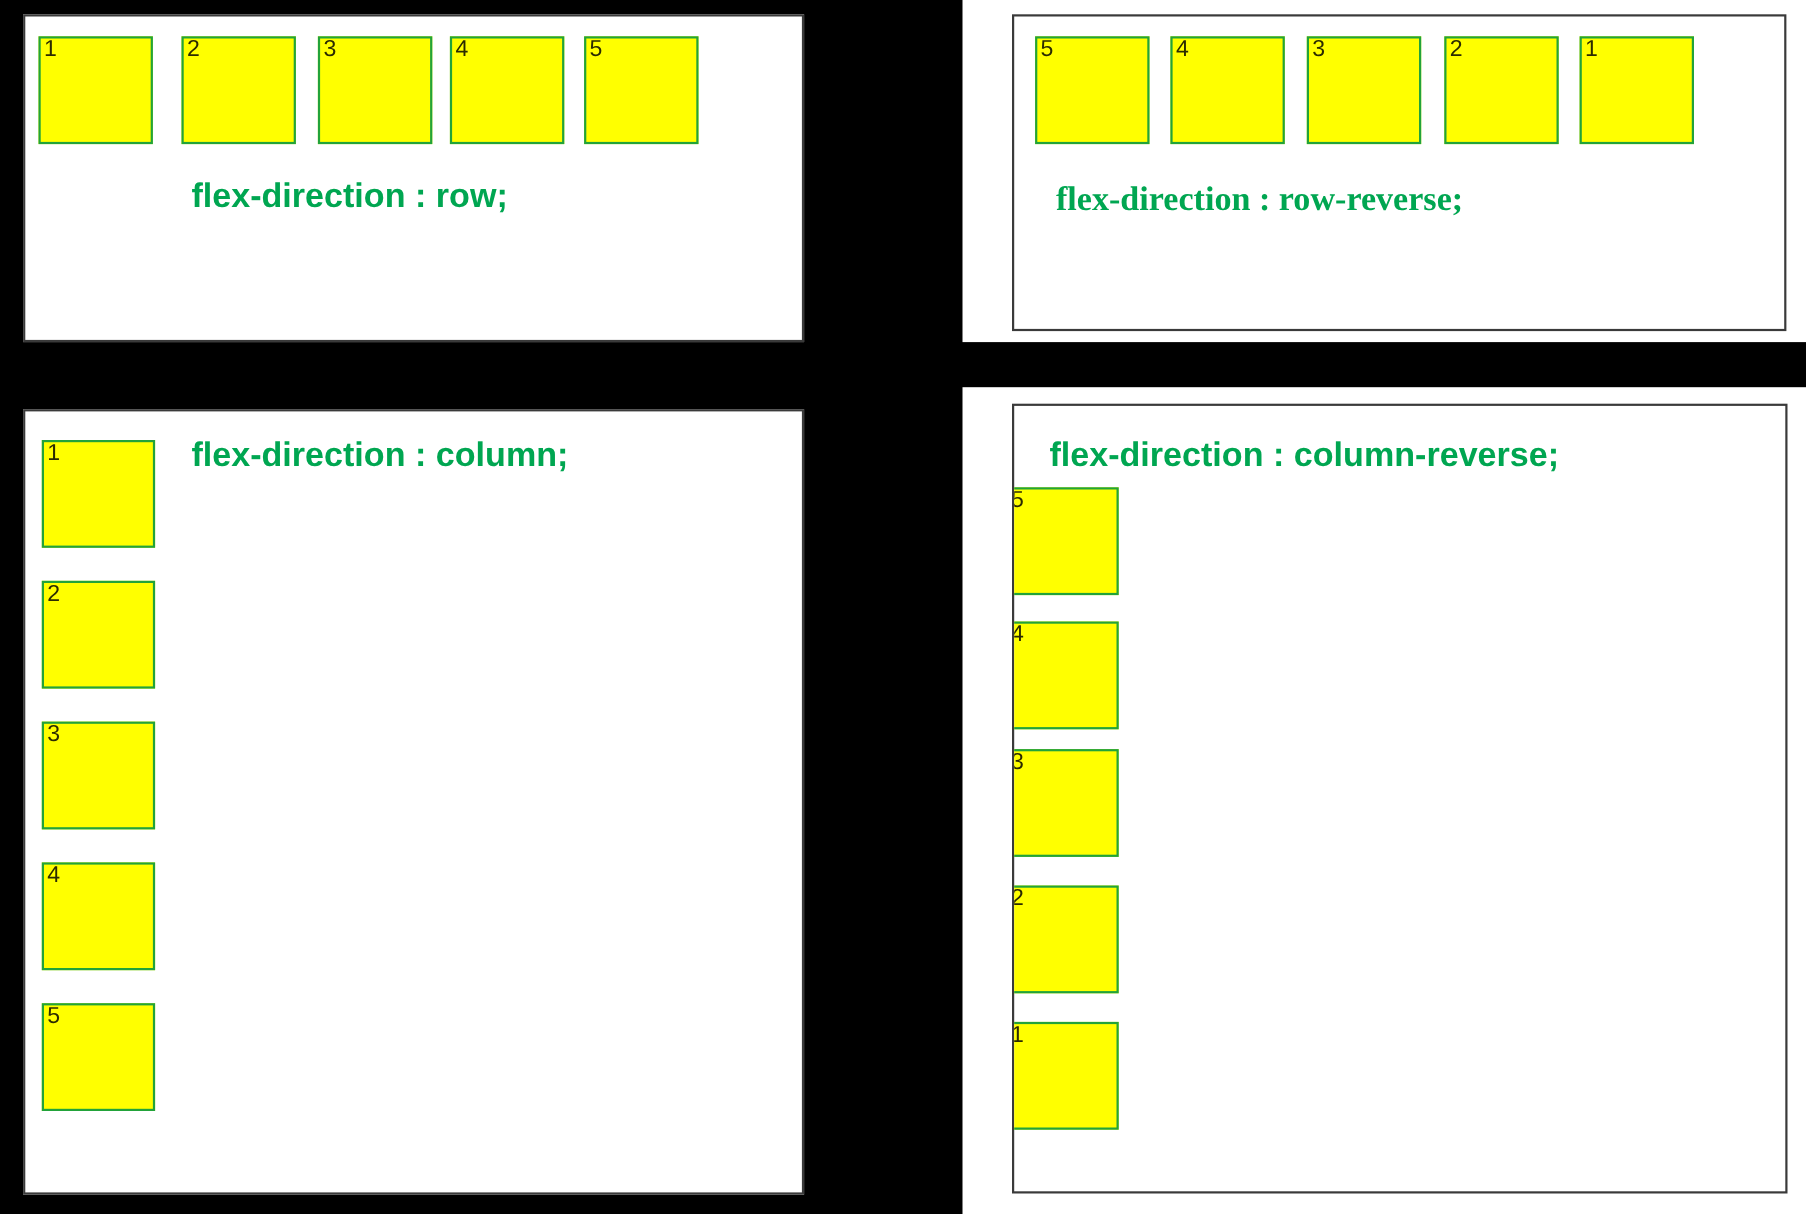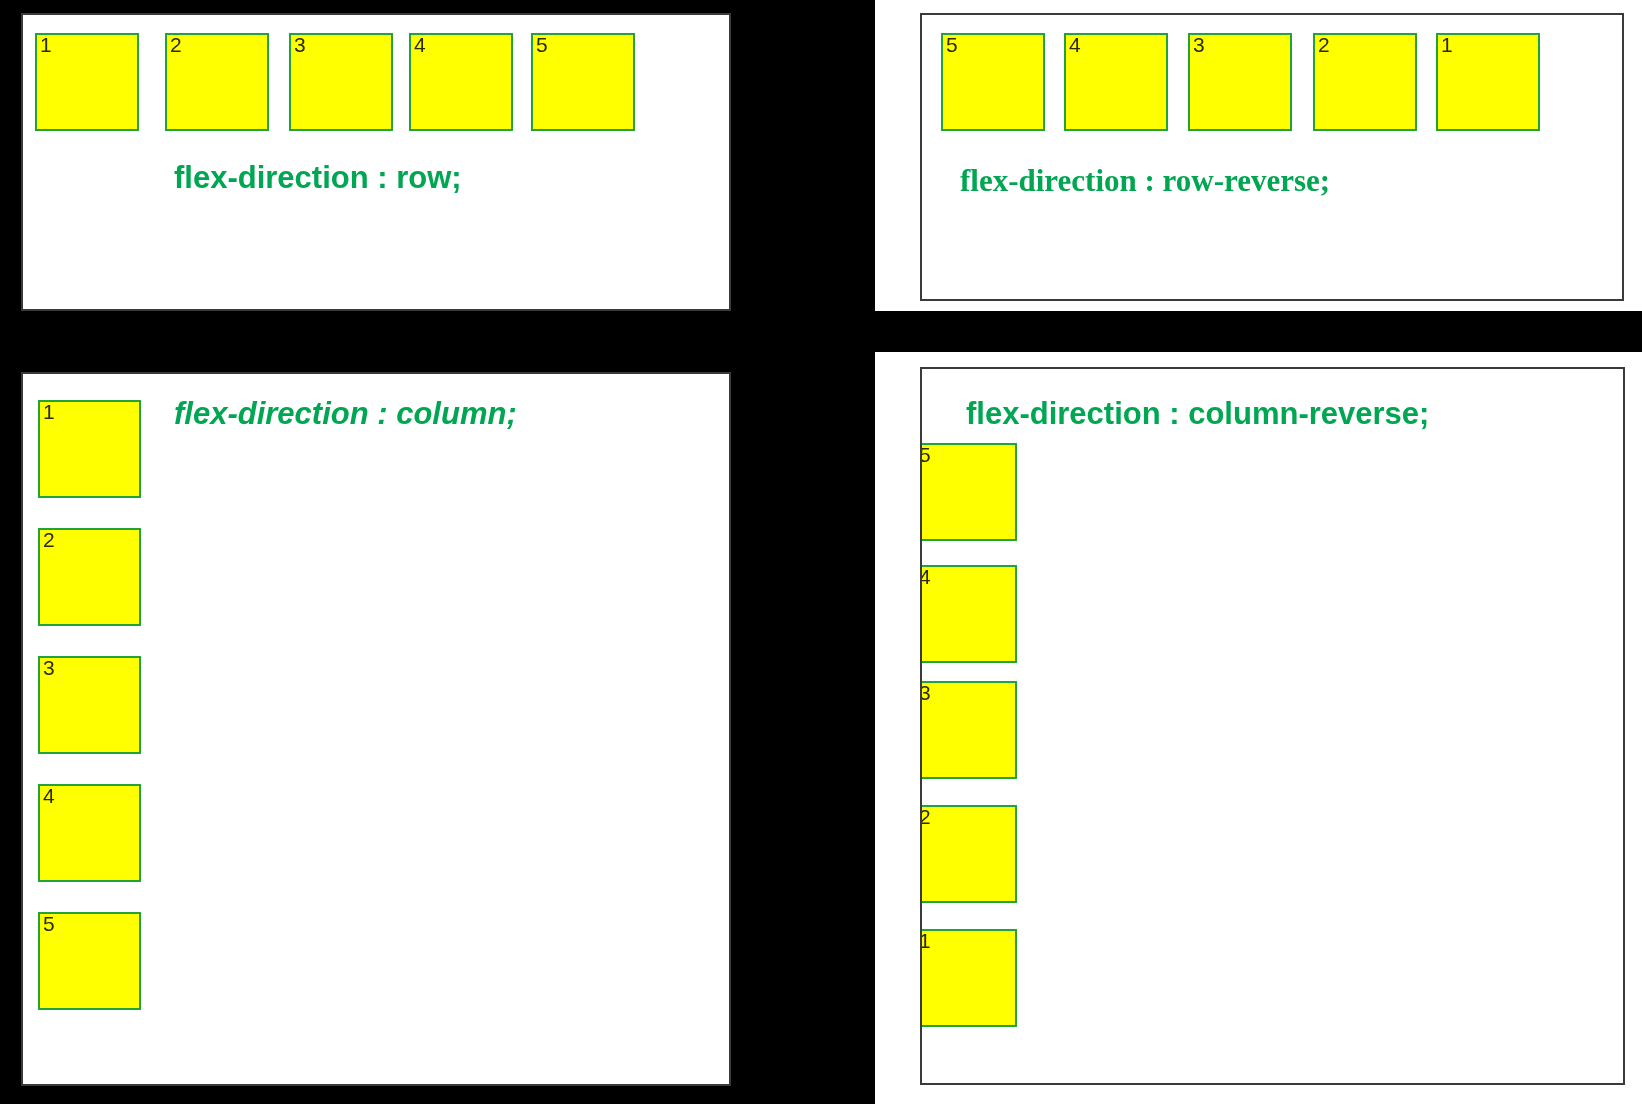--- a/index.html
+++ b/index.html
@@ -100,22 +100,22 @@
     color: #00a651;
     font-weight: bold;
     font-size: 31px;
     line-height: 36px;
     white-space: nowrap;
     font-family: "Liberation Sans", sans-serif;
     text-align: right;
   }
   #cap-row          { left: 151px; top: 145px; }
   #cap-row-reverse  { left: 38px;  top: 148px; font-family: Liberation Serif, serif; }
-  #cap-column       { left: 151px; top: 22px; font-style: italic;  }
-  #cap-column-reverse { left: 44px; top: 27px; }
+  #cap-column       { left: 151px; top: 22px;  }
+  #cap-column-reverse { left: 32px; top: 27px; }
 </style>
 </head>
 <body>
 
 <div class="panel-frame" id="panel-row">
 
   <div class="flex-box row-box" style="left:12px;">
     <span class="num">1</span>
   </div>
   <div class="flex-box row-box" style="left:142px;">

